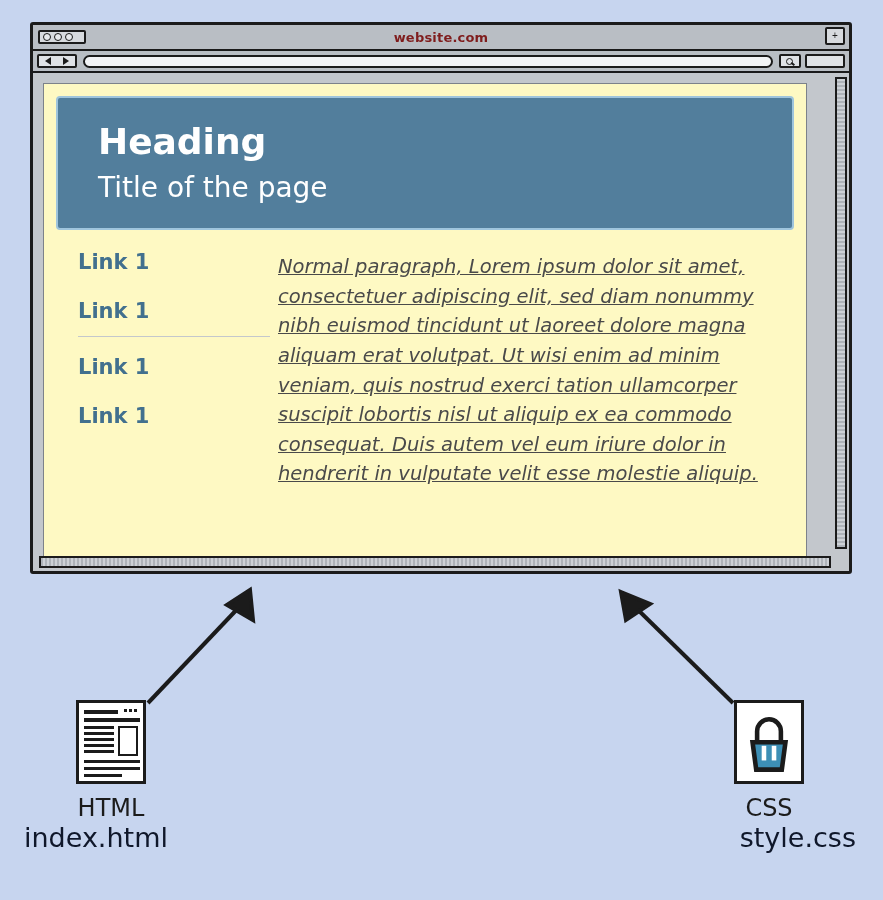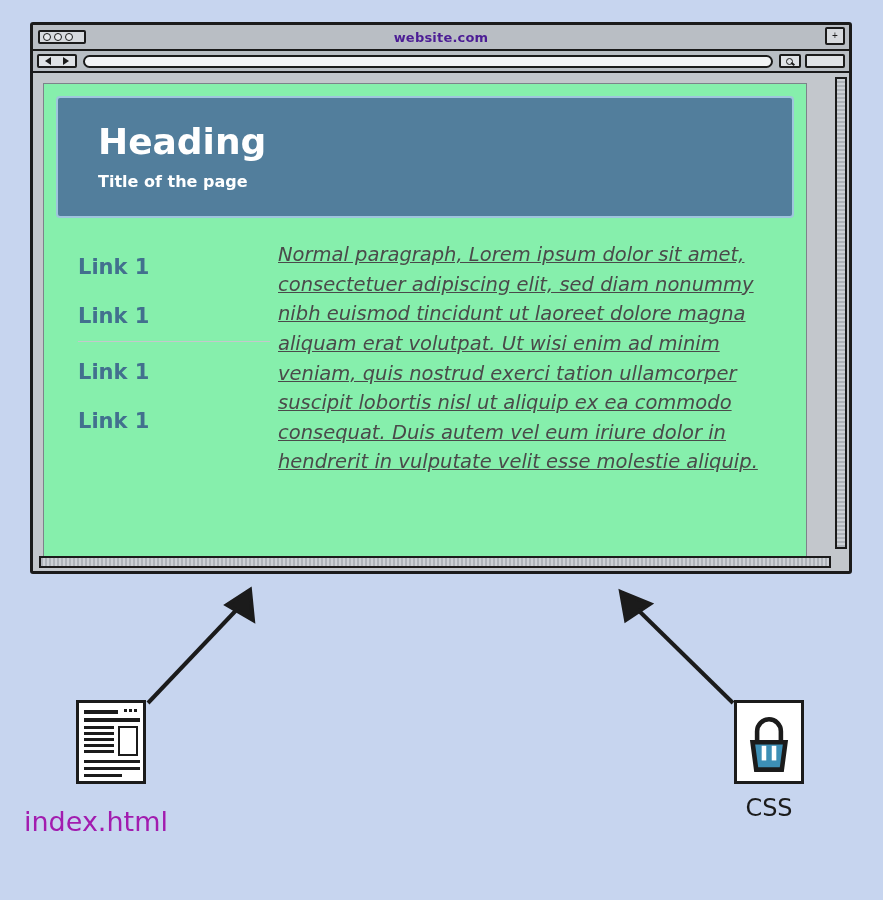--- a/index.html
+++ b/index.html
@@ -58,21 +58,21 @@
     background: #e7e9ec;
     box-sizing: border-box;
   }
   #window-title {
     position: absolute;
     left: 0;
     right: 0;
     text-align: center;
     font-size: 13px;
     font-weight: bold;
-    color: #4c1d95;
+    color: #7f1d1d;
     letter-spacing: .2px;
     font-family: "DejaVu Sans", sans-serif;
   }
   #title-bar-right {
     position: absolute;
     right: 4px;
     top: 2px;
     width: 20px;
     height: 18px;
     border: 2px solid #1b1b1b;
@@ -194,21 +194,21 @@
     border: 2px solid #1b1b1b;
     background: repeating-linear-gradient(
         90deg, #aeb3b9 0 2px, #cdd1d6 2px 4px);
     box-sizing: border-box;
   }
 
   #page-content {
     height: 100%;
     margin-right: 28px;
     margin-bottom: 12px;
-    background: #86efac;
+    background: #fef9c3;
     border: 1.5px solid #7d828a;
     box-sizing: border-box;
     padding: 12px;
     overflow: hidden;
   }
 
   
   #site-header {
     background: #527e9c;
     border: 2px solid #9fc5dd;
@@ -218,32 +218,31 @@
     color: #fff;
   }
   #site-heading {
     font-size: 36px;
     font-weight: bold;
     font-family: "DejaVu Sans", sans-serif;
     margin: 0 0 14px 0;
     line-height: 1;
   }
   #site-subheading {
-    font-size: 16px;
-    font-weight: bold;
+    font-size: 28px;
+    font-weight: normal;
     font-family: "DejaVu Sans", sans-serif;
     margin: 0;
     line-height: 1;
   }
 
   
   #main-columns {
     display: flex;
     padding: 22px 0 0 0;
-    align-items: center;
   }
   #nav-column {
     width: 222px;
     padding-left: 22px;
     box-sizing: border-box;
   }
   .nav-link {
     display: block;
     color: #42708e;
     font-size: 21px;
@@ -349,22 +348,21 @@
   }
 
   .icon-caption {
     font-size: 24px;
     color: #1b1b1b;
     margin-top: 10px;
     font-family: "DejaVu Sans", sans-serif;
   }
   .file-caption {
     font-size: 27px;
-    color: #a21caf;
-    margin-top: 22px;
+    color: #0f172a;
     font-family: "DejaVu Sans", sans-serif;
     white-space: nowrap;
   }
   #html-block .file-caption { text-align: left; margin-left: -2px; }
   #css-block  .file-caption { text-align: right; margin-right: -2px; }
 </style>
 </head>
 <body>
 
 <div id="browser-window">
@@ -448,29 +446,31 @@
           <div class="s"></div>
         <div class="s"></div>
           <div class="s"></div>
       </div>
       <div class="right" style="height:30px;"></div>
     </div>
     <div class="doc-line" style="width:56px;height:3px;"></div>
     <div class="doc-line" style="width:56px;height:3px;"></div>
     <div class="doc-line" style="width:38px;height:3px;"></div>
   </div>
+  <div class="icon-caption">HTML</div>
   <div class="file-caption">index.html</div>
 </div>
 
 <div class="file-block" id="css-block">
   <div class="css-icon">
     <svg viewBox="0 0 70 84" width="64" height="78" style="display:block;margin:2px auto;">
 
       <path d="M22 40 L22 28 A13 13 0 0 1 48 28 L48 40" fill="none" stroke="#1b1b1b" stroke-width="5"></path>
 
       <path d="M17 40 L53 40 L49 70 L21 70 Z" fill="#3d8fb5" stroke="#1b1b1b" stroke-width="5"></path>
 
       <rect x="27" y="44" width="5" height="16" fill="#ffffff"></rect>
       <rect x="38" y="44" width="5" height="16" fill="#ffffff"></rect>
     </svg>
   </div>
   <div class="icon-caption">CSS</div>
+  <div class="file-caption">style.css</div>
 </div>
 
 </body></html>

